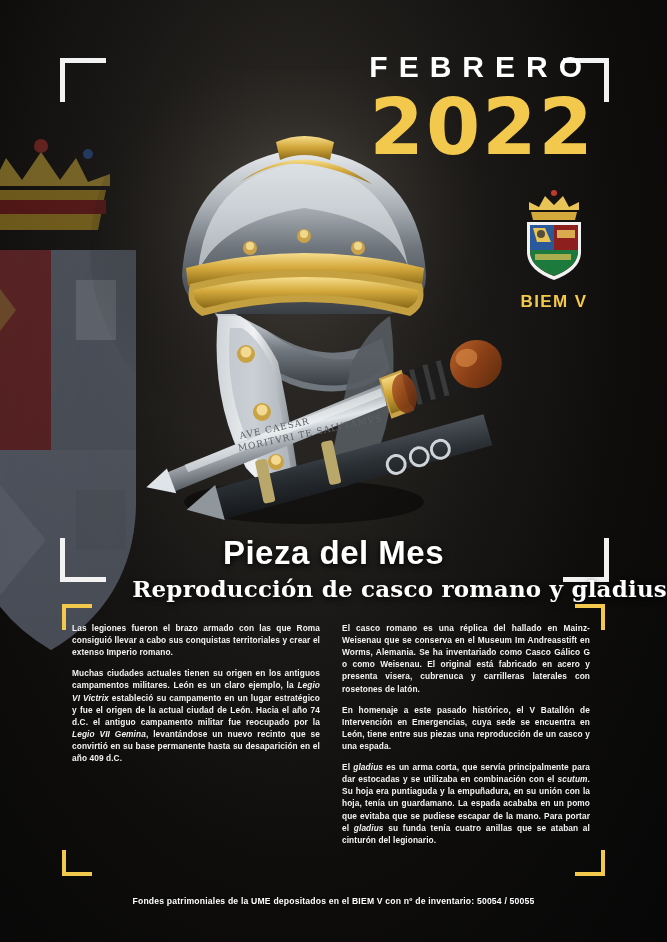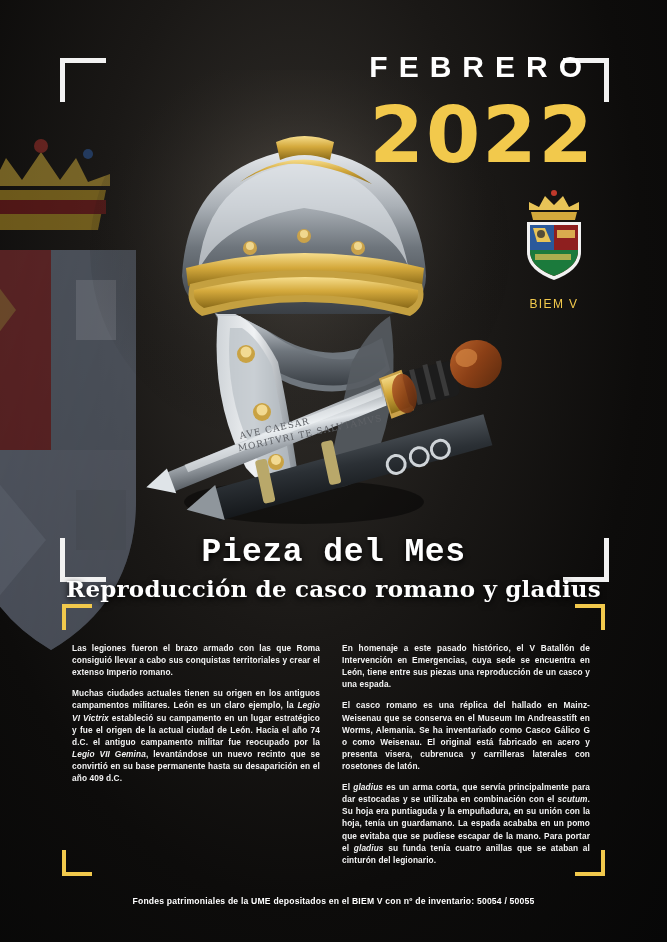--- a/index.html
+++ b/index.html
@@ -51,62 +51,61 @@
     letter-spacing: 11px;
     line-height: 1;
     padding-right: 2px;
   }
   .year {
     color: #f2c94c;
     font-size: 78px;
     font-weight: bold;
     letter-spacing: 2px;
     line-height: 0.95;
-    margin-top: 16px;
+    margin-top: 8px;
     font-family: "DejaVu Sans", sans-serif;
   }
 
   
   .crest-wrap {
     position: absolute;
     right: 70px; top: 190px;
     width: 86px;
     text-align: center;
   }
   .crest-label {
     color: #f2c94c;
-    font-size: 12px;
-    font-weight: normal;
+    font-size: 17px;
+    font-weight: bold;
     letter-spacing: 1.4px;
-    margin-top: 5px;
   }
 
   
   .artifact {
     position: absolute;
     left: 90px; top: 70px;
     width: 440px; height: 490px;
   }
 
   
   .title-main {
     position: absolute;
     left: 0; right: 0; top: 534px;
     text-align: center;
     color: #ffffff;
-    font-family: Liberation Mono, monospace;
+    font-family: Liberation Sans, sans-serif;
     font-weight: bold;
     font-size: 33px;
     letter-spacing: 0.5px;
     text-shadow: 0 2px 6px #000;
   }
   .title-sub {
     position: absolute;
     left: 0; right: 0; top: 575px;
-    text-align: center;
+    text-align: right;
     color: #ffffff;
     font-family: "DejaVu Serif", serif;
     font-weight: bold;
     font-size: 23px;
     letter-spacing: 0.2px;
     text-shadow: 0 2px 6px #000;
   }
 
   
   .panel {
@@ -124,21 +123,21 @@
   .gb-tr { right: 0;  top: 0;   width: 30px; height: 26px; border-right-width: 4px; border-top-width: 4px; }
   .gb-bl { left: 0;   bottom: 0; width: 30px; height: 26px; border-left-width: 4px; border-bottom-width: 4px; }
   .gb-br { right: 0;  bottom: 0; width: 30px; height: 26px; border-right-width: 4px; border-bottom-width: 4px; }
 
   .cols {
     position: absolute;
     left: 10px; right: 10px; top: 18px;
     display: flex;
     gap: 22px;
   }
-  .col { width: 248px; margin-top: 20px; }
+  .col { width: 248px; }
   .col p {
     color: #f3f3f3;
     font-size: 8.3px;
     line-height: 1.46;
     text-align: justify;
     margin-bottom: 9px;
     font-weight: bold;
     letter-spacing: 0.1px;
   }
   .col p i { font-style: italic; }
@@ -338,21 +337,21 @@
     <div class="gold-bk gb-tr"></div>
     <div class="gold-bk gb-bl"></div>
     <div class="gold-bk gb-br"></div>
 
     <div class="cols">
       <div class="col">
         <p>Las legiones fueron el brazo armado con las que Roma consiguió llevar a cabo sus conquistas territoriales y crear el extenso Imperio romano.</p>
         <p>Muchas ciudades actuales tienen su origen en los antiguos campamentos militares. León es un claro ejemplo, la <i>Legio VI Victrix</i> estableció su campamento en un lugar estratégico y fue el origen de la actual ciudad de León. Hacia el año 74 d.C. el antiguo campamento militar fue reocupado por la <i>Legio VII Gemina</i>, levantándose un nuevo recinto que se convirtió en su base permanente hasta su desaparición en el año 409 d.C.</p>
       </div>
       <div class="col">
+        <p>El casco romano es una réplica del hallado en Mainz-Weisenau que se conserva en el Museum Im Andreasstift en Worms, Alemania. Se ha inventariado como Casco Gálico G o como Weisenau. El original está fabricado en acero y presenta visera, cubrenuca y carrilleras laterales con rosetones de latón.</p>
         <p>En homenaje a este pasado histórico, el V Batallón de Intervención en Emergencias, cuya sede se encuentra en León, tiene entre sus piezas una reproducción de un casco y una espada.</p>
-        <p>El casco romano es una réplica del hallado en Mainz-Weisenau que se conserva en el Museum Im Andreasstift en Worms, Alemania. Se ha inventariado como Casco Gálico G o como Weisenau. El original está fabricado en acero y presenta visera, cubrenuca y carrilleras laterales con rosetones de latón.</p>
         <p>El <i>gladius</i> es un arma corta, que servía principalmente para dar estocadas y se utilizaba en combinación con el <i>scutum</i>. Su hoja era puntiaguda y la empuñadura, en su unión con la hoja, tenía un guardamano. La espada acababa en un pomo que evitaba que se pudiese escapar de la mano. Para portar el <i>gladius</i> su funda tenía cuatro anillas que se ataban al cinturón del legionario.</p>
       </div>
     </div>
   </div>
 
   <div class="footer">Fondes patrimoniales de la UME depositados en el BIEM V con nº de inventario: 50054 / 50055</div>
 </div>
 
 </body></html>

